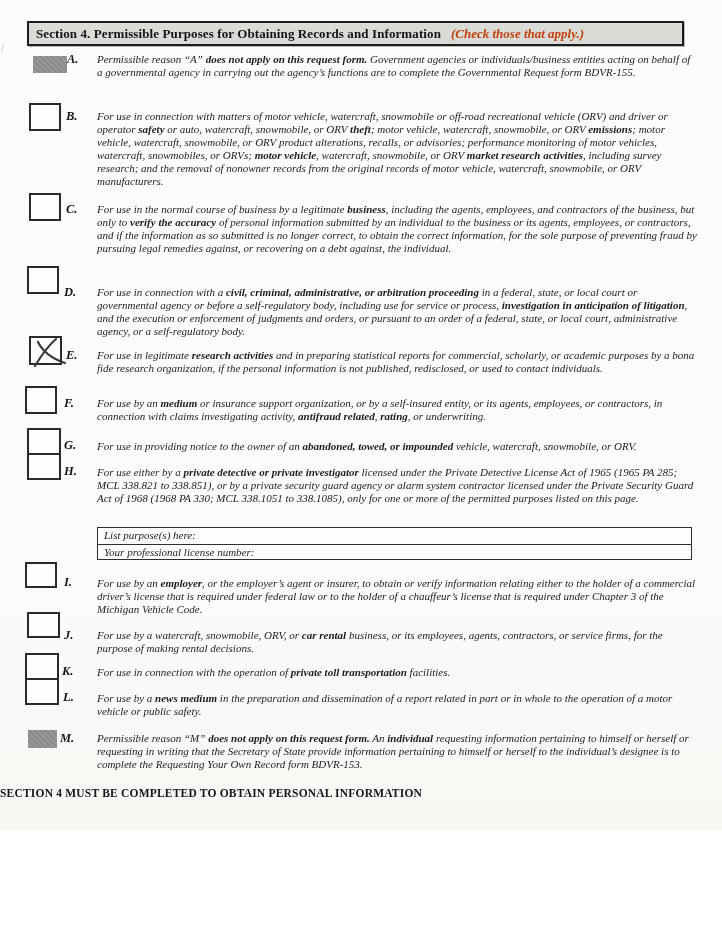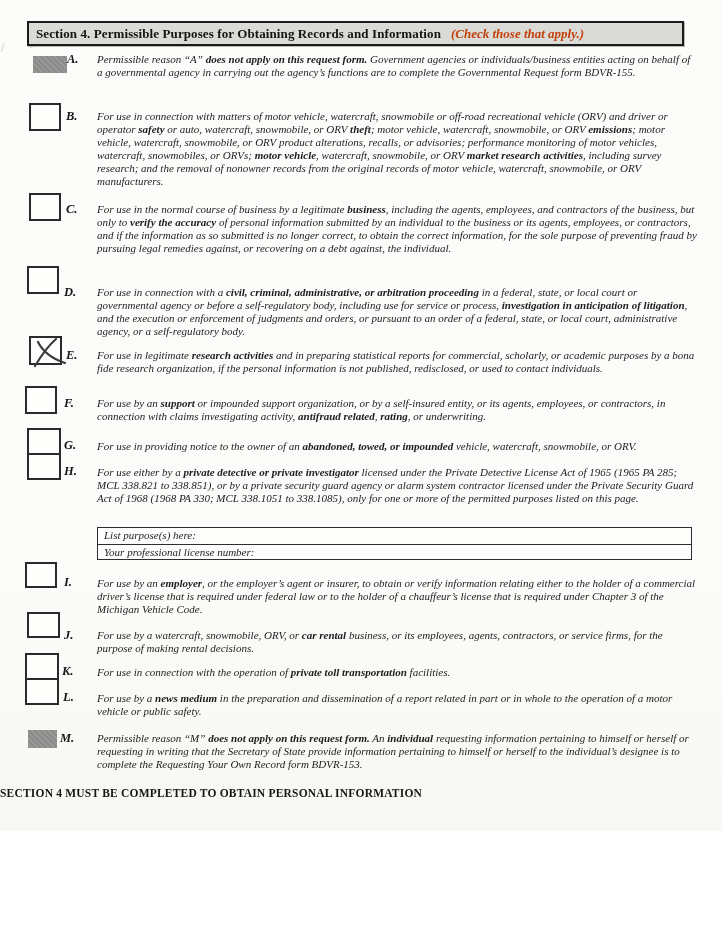--- a/index.html
+++ b/index.html
@@ -145,21 +145,21 @@
     <svg class="xmark" viewBox="0 0 46 44">
       <path d="M10 36 C 16 26, 24 15, 31 9"></path>
       <path d="M13 12 C 17 20, 25 28, 40 33"></path>
     </svg>
   </span>
   <span class="letter lt-e">E.</span>
   <div class="itext tx-e"><span>For use in legitimate </span><span class="bold">research activities</span><span> and in preparing statistical reports for commercial, scholarly, or academic purposes by a bona fide research organization, if the personal information is not published, redisclosed, or used to contact individuals.</span></div>
 
   <span class="cb cb-f" role="checkbox"></span>
   <span class="letter lt-f">F.</span>
-  <div class="itext tx-f"><span>For use by an </span><span class="bold">support</span><span> or impounded support organization, or by a self-insured entity, or its agents, employees, or contractors, in connection with claims investigating activity, </span><span class="bold">antifraud related</span><span>, </span><span class="bold">rating</span><span>, or underwriting.</span></div>
+  <div class="itext tx-f"><span>For use by an </span><span class="bold">medium</span><span> or insurance support organization, or by a self-insured entity, or its agents, employees, or contractors, in connection with claims investigating activity, </span><span class="bold">antifraud related</span><span>, </span><span class="bold">rating</span><span>, or underwriting.</span></div>
 
   <span class="cb cb-g" role="checkbox"></span>
   <span class="letter lt-g">G.</span>
   <div class="itext tx-g"><span>For use in providing notice to the owner of an </span><span class="bold">abandoned, towed, or impounded</span><span> vehicle, watercraft, snowmobile, or ORV.</span></div>
 
   <span class="cb cb-h" role="checkbox"></span>
   <span class="letter lt-h">H.</span>
   <div class="itext tx-h"><span>For use either by a </span><span class="bold">private detective or private investigator</span><span> licensed under the Private Detective License Act of 1965 (1965 PA 285; MCL 338.821 to 338.851), or by a private security guard agency or alarm system contractor licensed under the Private Security Guard Act of 1968 (1968 PA 330; MCL 338.1051 to 338.1085), only for one or more of the permitted purposes listed on this page.</span></div>
 
   <div class="subbox">

